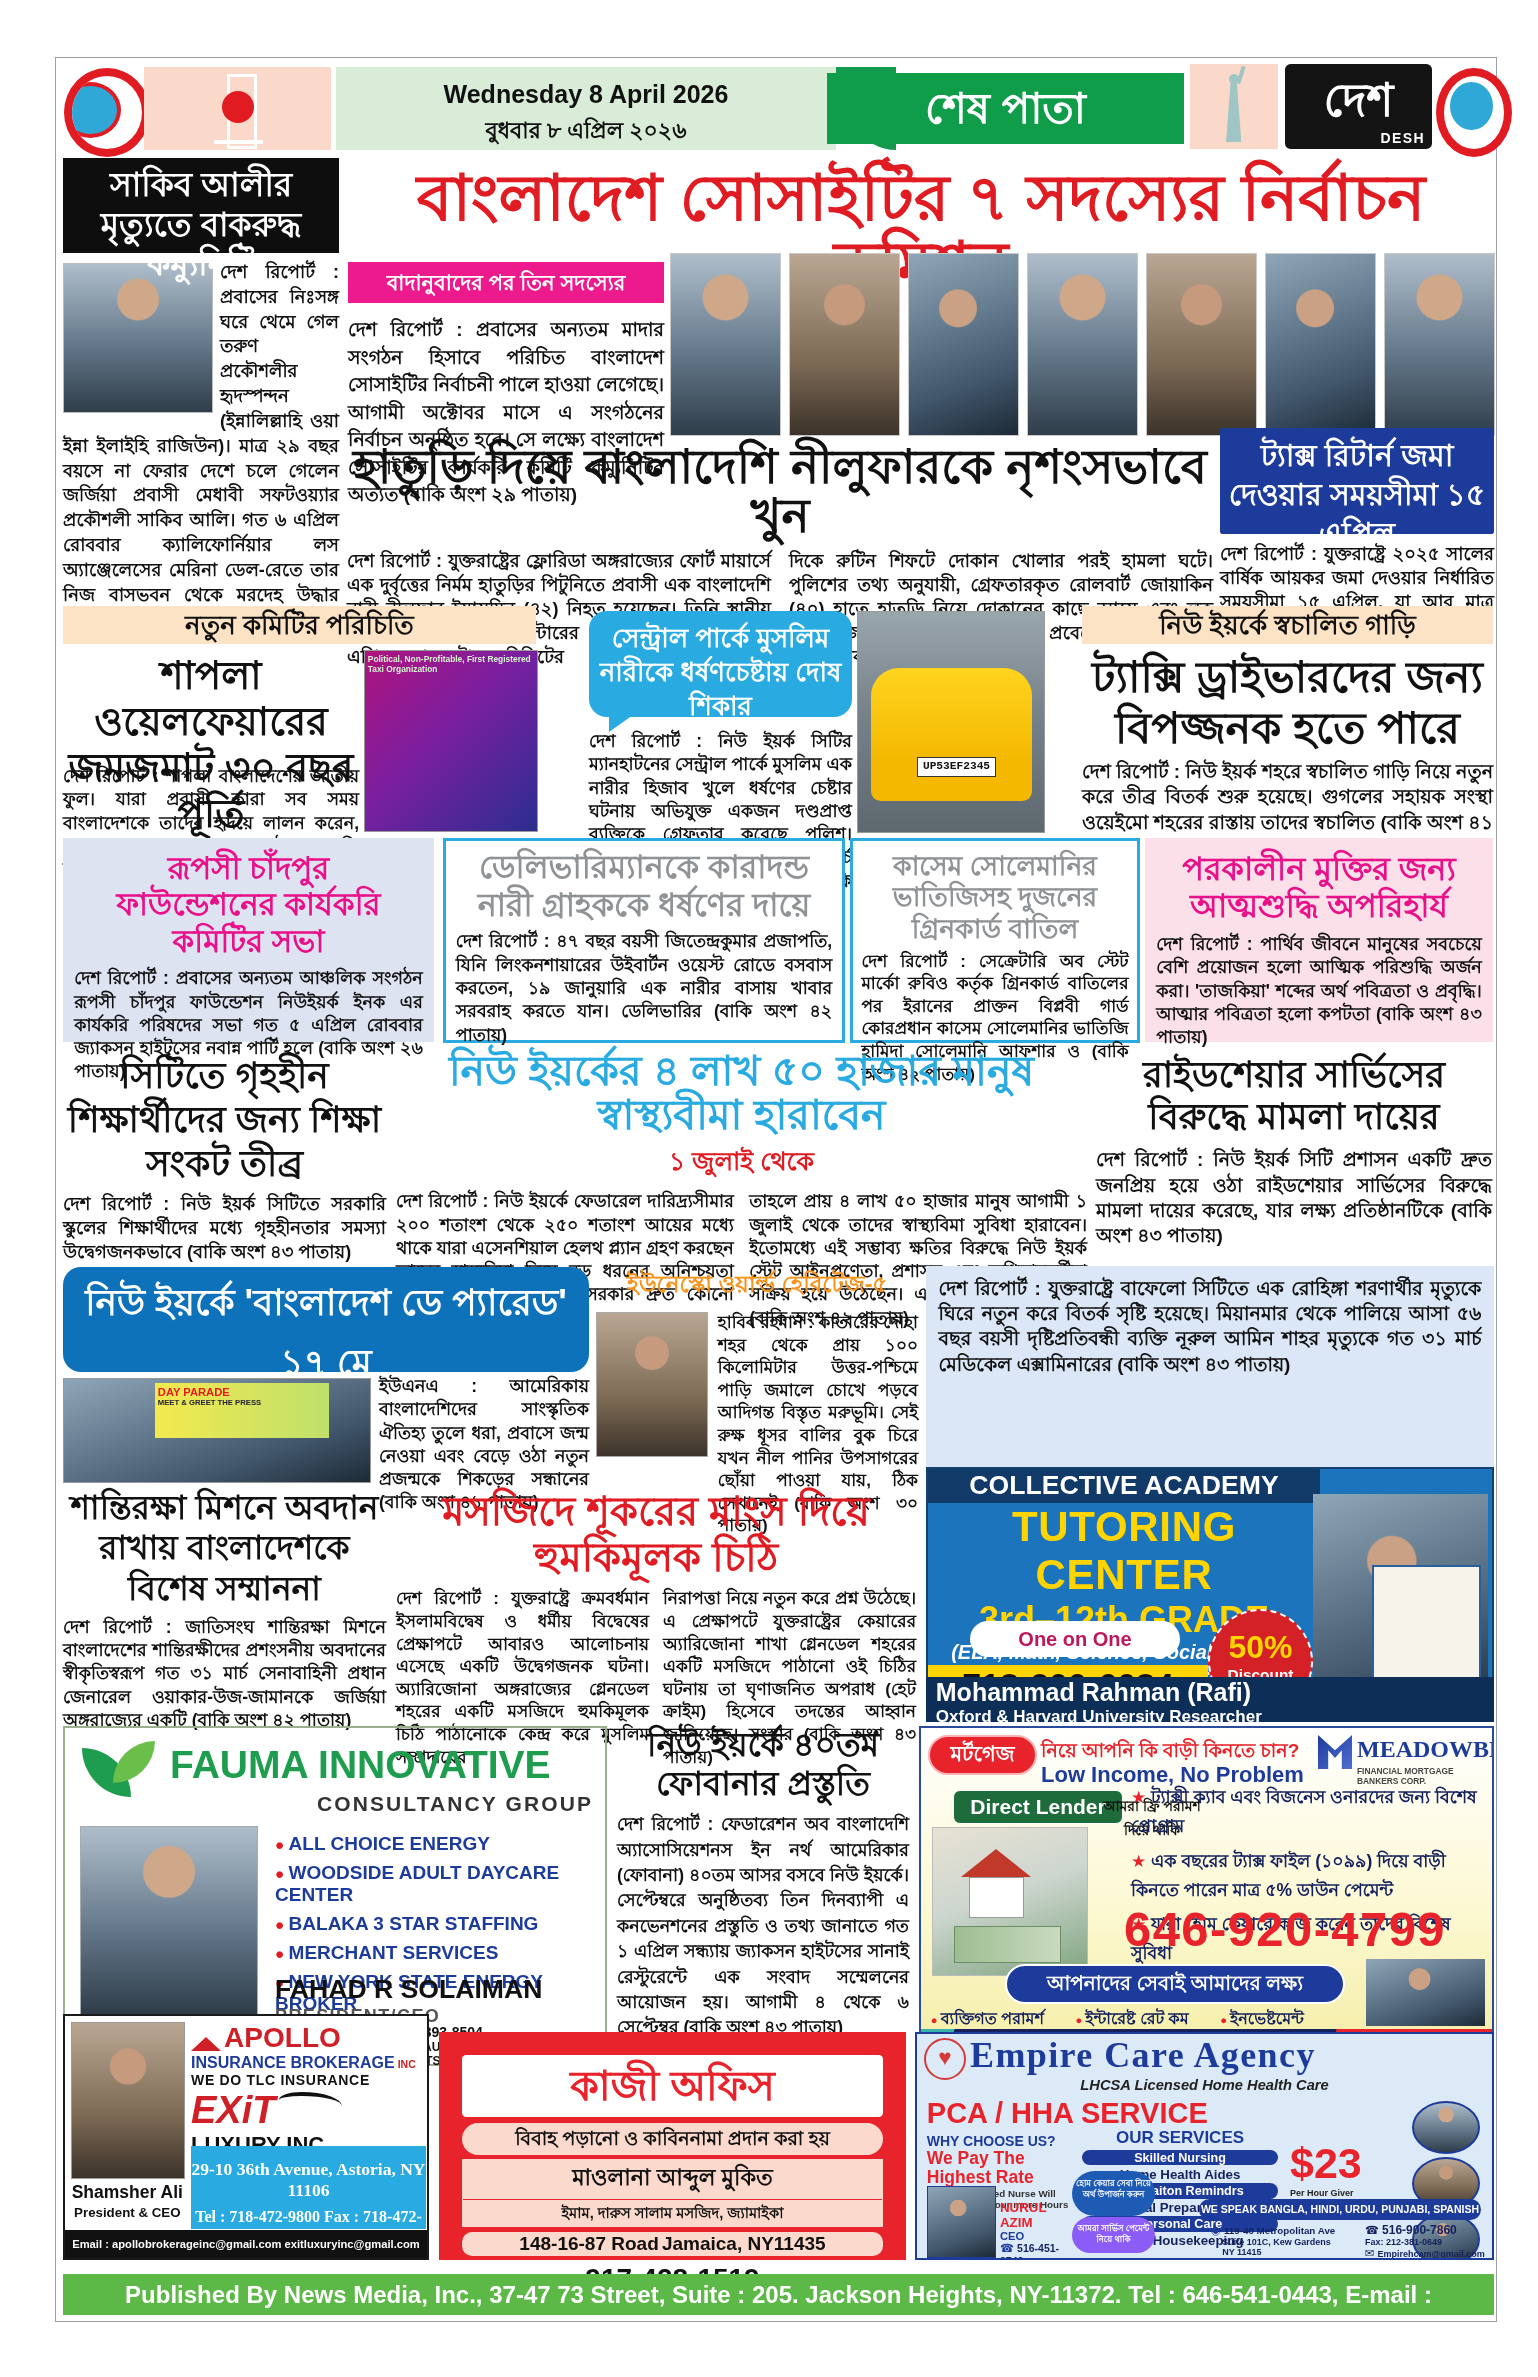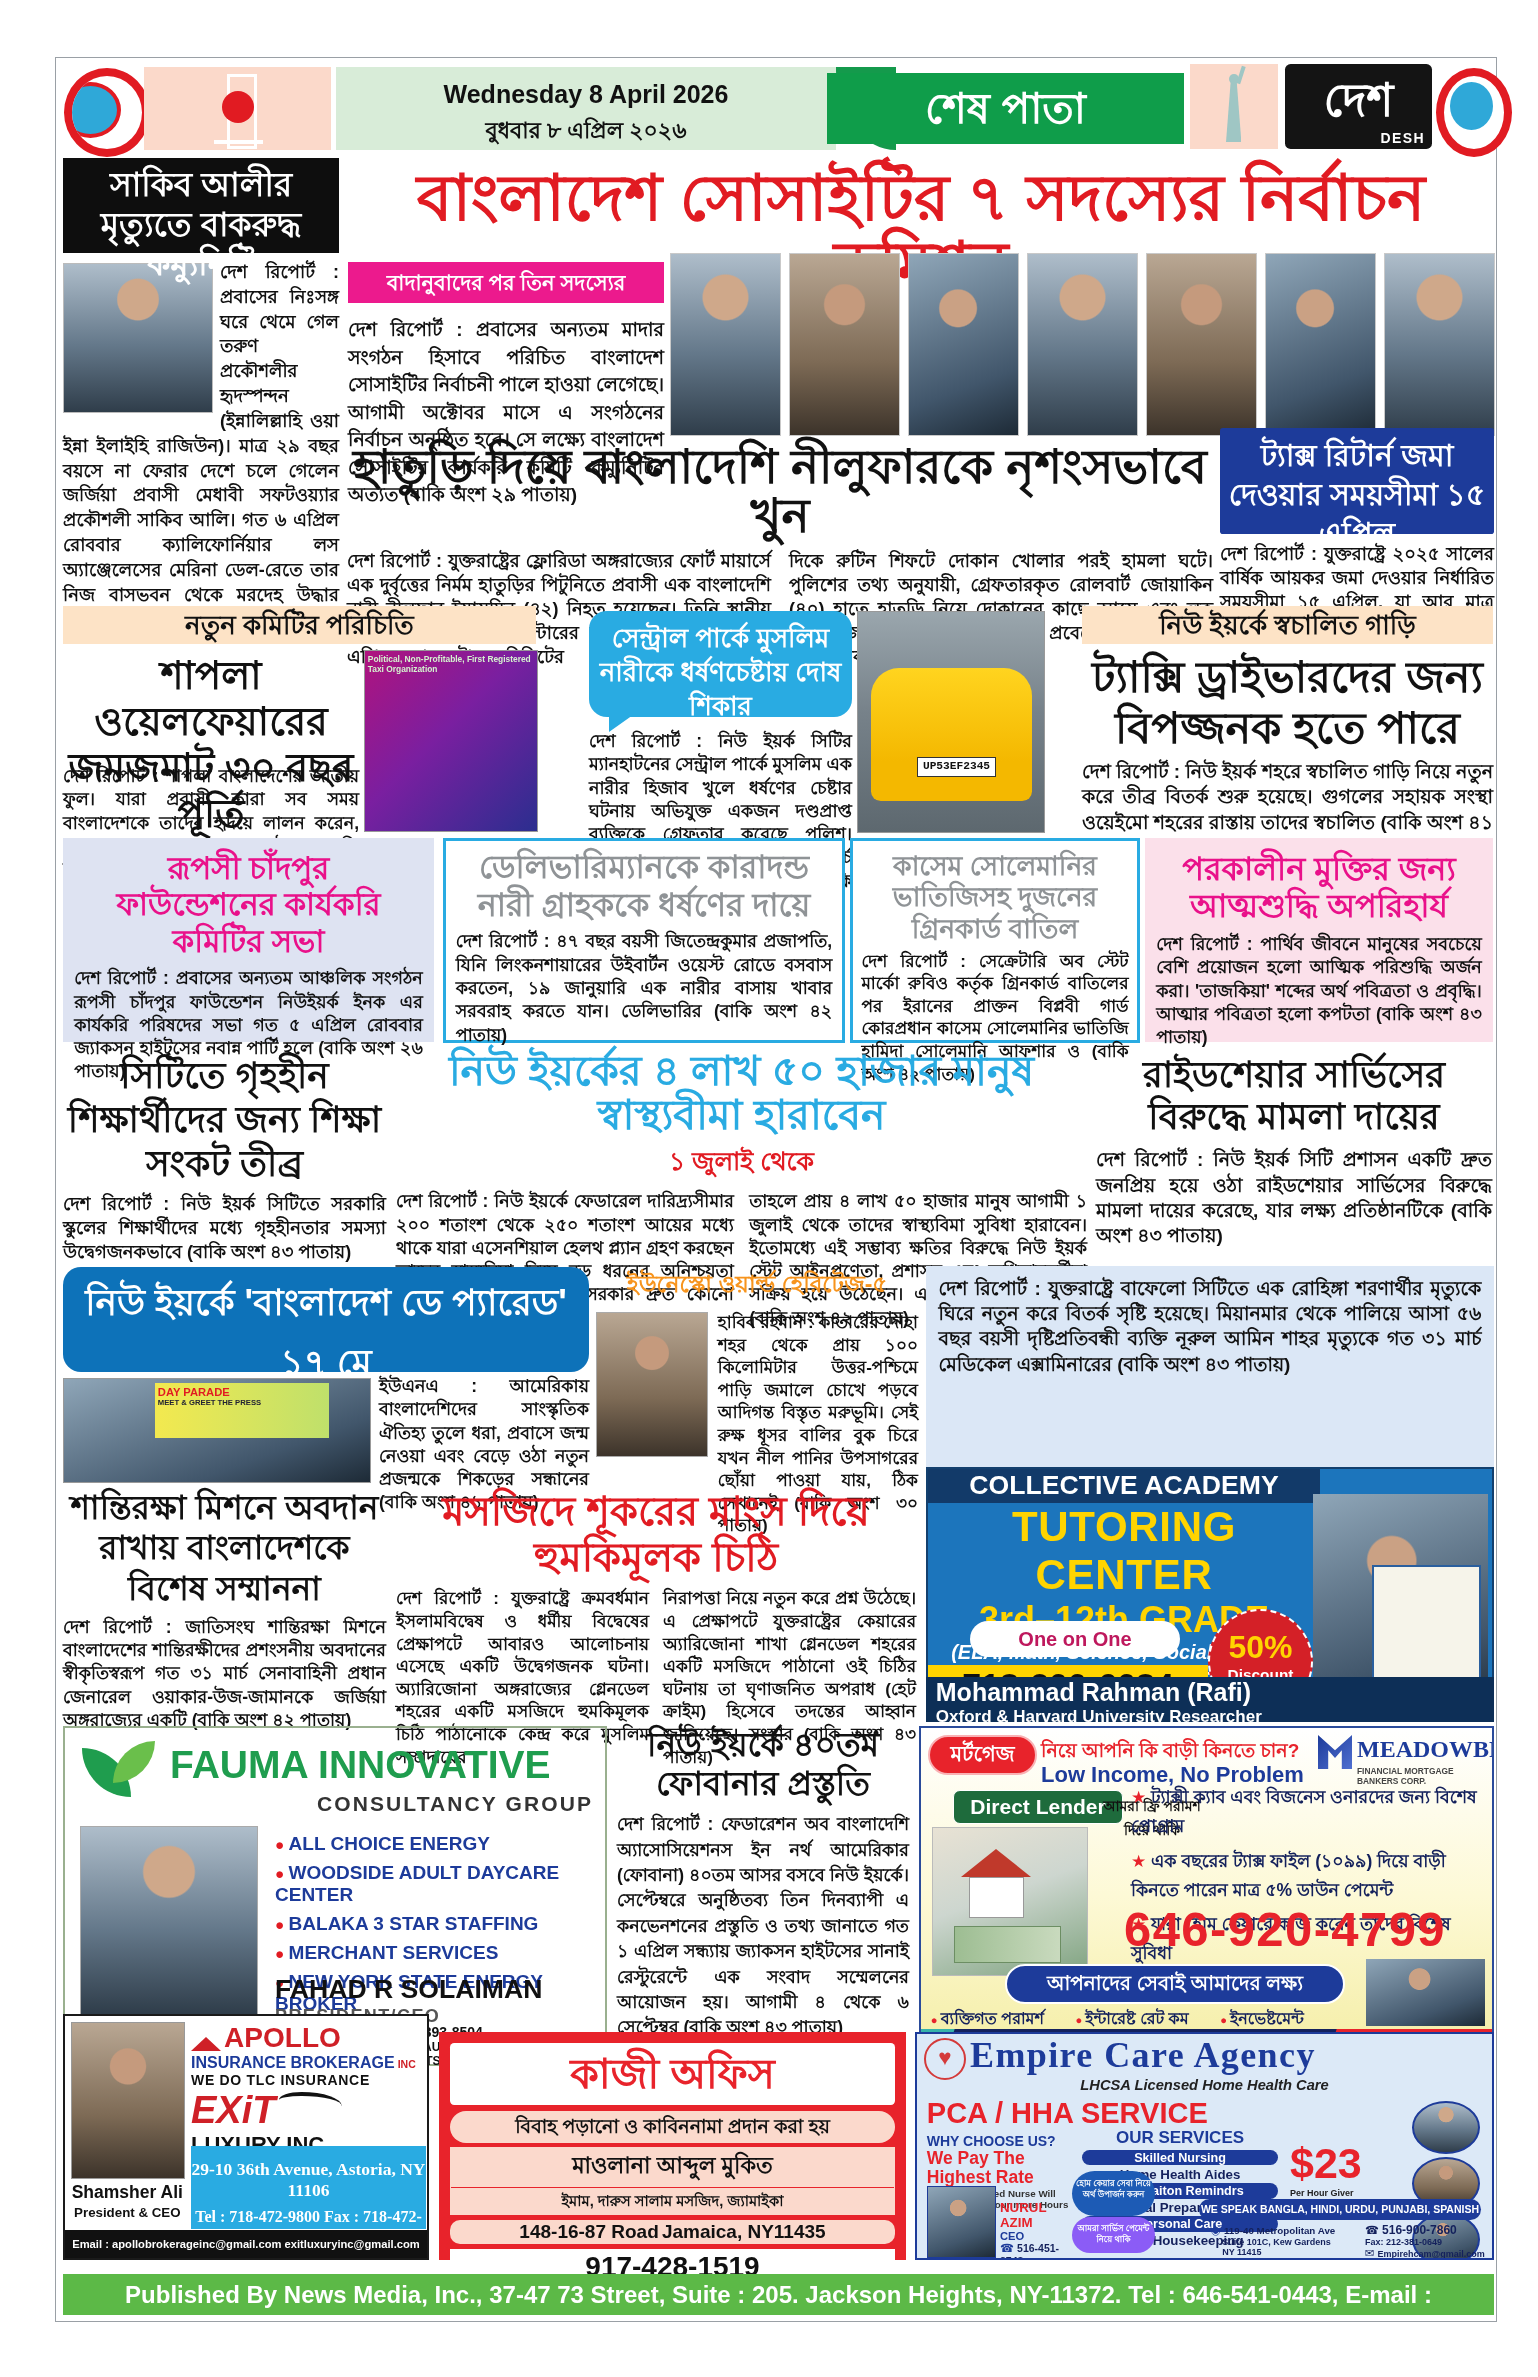--- a/index.html
+++ b/index.html
@@ -317,21 +317,21 @@
       <div style="font-size:9px;font-weight:800;color:#222;">BASE NO. B03152</div>
     </div>
     <div class="abs c" style="left:126px;top:130px;width:235px;height:83px;background:#29abe2;">
       <div style="color:#fff;font-size:17.5px;font-weight:900;padding-top:12.6px;font-family:'Liberation Serif','DejaVu Serif',serif;">29-10 36th Avenue, Astoria, NY 11106</div>
       <div style="color:#fff;font-size:16px;font-weight:800;margin-top:7px;font-family:'Liberation Serif','DejaVu Serif',serif;">Tel : 718-472-9800 Fax : 718-472-9801</div>
     </div>
     <div class="abs c" style="left:0;bottom:0;width:100%;height:28px;background:#111;">
       <span style="color:#fff;font-size:11.2px;font-weight:700;line-height:28px;">Email : apollobrokerageinc@gmail.com  exitluxuryinc@gmail.com  Website : www.exitluxuryinc.com</span>
     </div>
   </div>
-  <div class="abs" style="left:439px;top:2032px;width:467px;height:228px;background:#e8232b;padding:11px;box-sizing:border-box;">
+  <div class="abs" style="left:439px;top:2032px;width:467px;height:228px;background:#e8232b;padding:23px;box-sizing:border-box;">
     <div class="c" style="background:#fff;height:62px;border-radius:4.2px;">
       <span style="color:#e8232b;font-size:41px;font-weight:900;line-height:62px;">কাজী অফিস</span>
     </div>
     <div class="c" style="background:#fbd9cc;border-radius:21px;margin-top:5.6px;padding:4.2px 7px;">
       <span style="font-size:19px;font-weight:800;line-height:1.25;">বিবাহ পড়ানো ও কাবিননামা প্রদান করা হয়</span>
     </div>
     <div class="c" style="background:#fbd9cc;margin-top:4.2px;padding:1.4px;">
       <div style="font-size:22.4px;font-weight:900;">মাওলানা আব্দুল মুকিত</div>
       <div style="font-size:14.7px;font-weight:700;border-top:1.4px solid #e8232b;margin-top:1.4px;padding-top:1.4px;">ইমাম, দারুস সালাম মসজিদ, জ্যামাইকা</div>
     </div>

